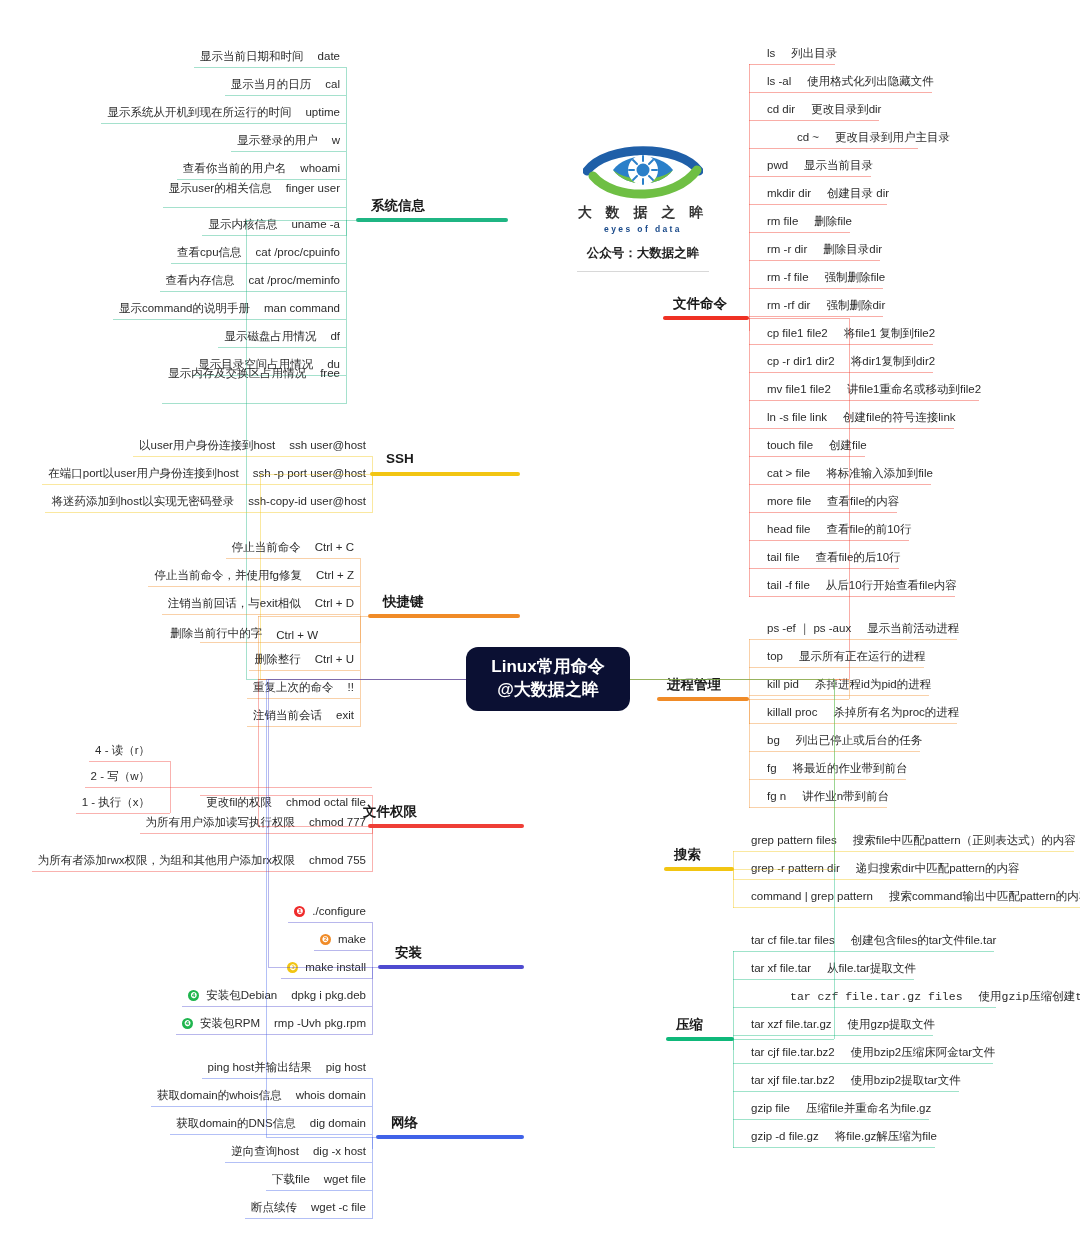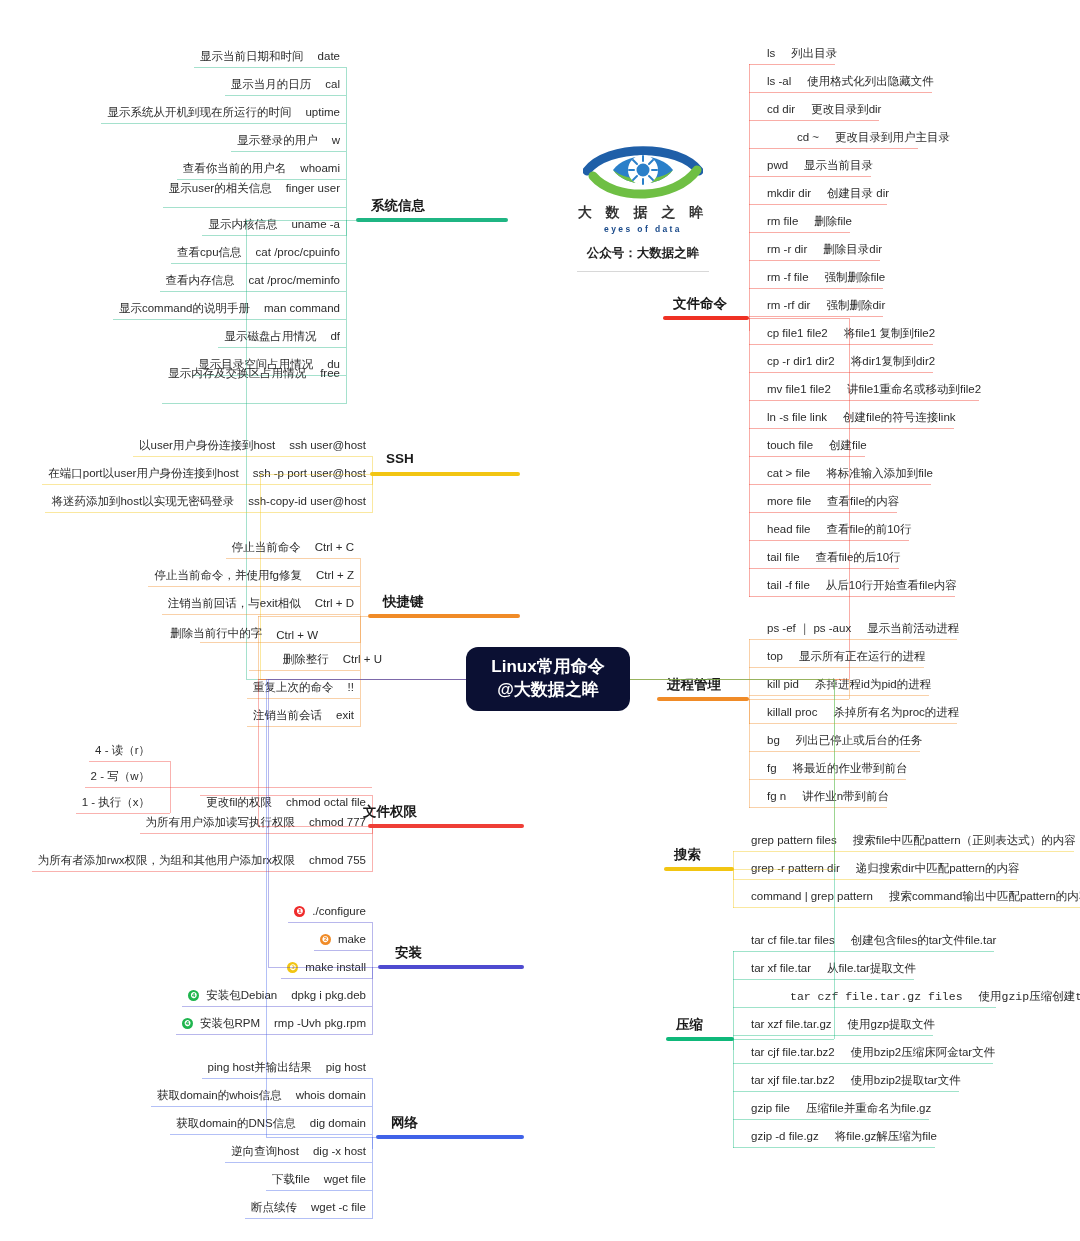--- a/index.html
+++ b/index.html
@@ -206,21 +206,21 @@
     <div class="leaf lft" style="top: 593px; right: 720px;">
       <div class="desc">注销当前回话，与exit相似</div>
       <div class="cmd">Ctrl + D</div>
     </div>
     <div class="hline" style="top: 614px; background: rgba(240, 139, 39, 0.4); height: 1px; right: 720px; width: 198px;"></div>
     <div class="leaf lft" style="top: 621px; right: 756px; align-items: flex-end;">
       <div class="desc">删除当前行中的字</div>
       <div class="cmd">Ctrl + W</div>
     </div>
     <div class="hline" style="top: 642px; background: rgba(240, 139, 39, 0.4); height: 1px; right: 720px; width: 160px;"></div>
-    <div class="leaf lft" style="top: 649px; right: 692px;">
+    <div class="leaf lft" style="top: 649px; right: 720px;">
       <div class="desc">删除整行</div>
       <div class="cmd">Ctrl + U</div>
     </div>
     <div class="hline" style="top: 670px; background: rgba(240, 139, 39, 0.4); height: 1px; right: 720px; width: 111px;"></div>
     <div class="leaf lft" style="top: 677px; right: 720px;">
       <div class="desc">重复上次的命令</div>
       <div class="cmd">!!</div>
     </div>
     <div class="hline" style="top: 698px; background: rgba(240, 139, 39, 0.4); height: 1px; right: 720px; width: 113px;"></div>
     <div class="leaf lft" style="top: 705px; right: 720px;">

